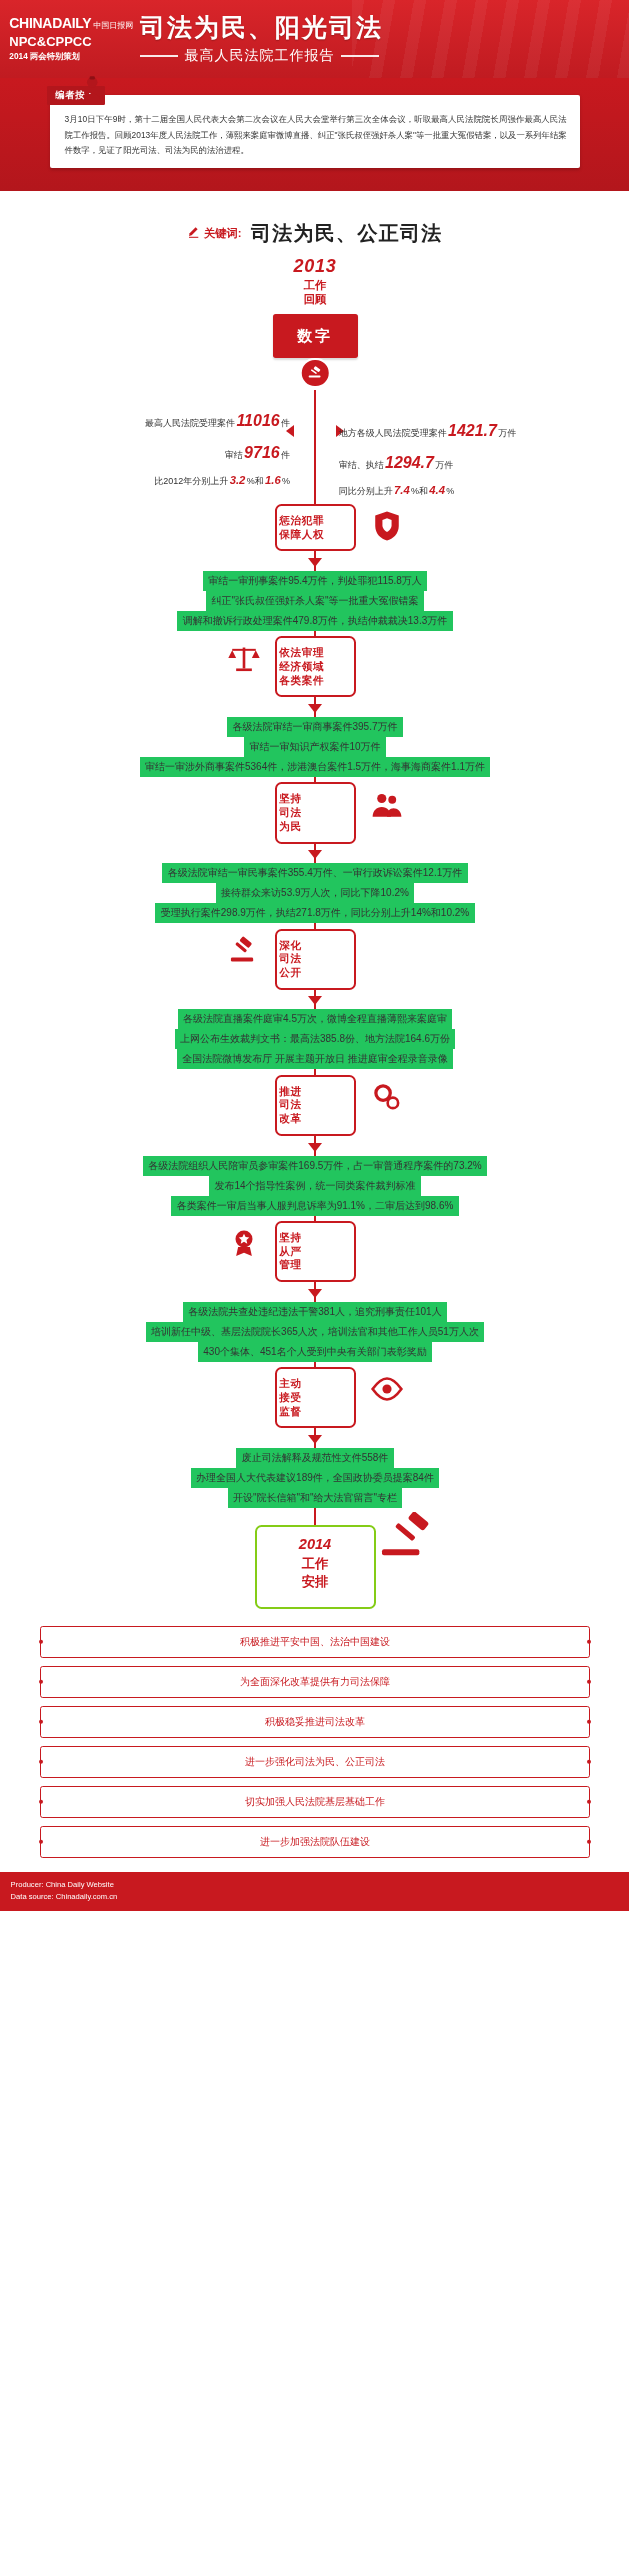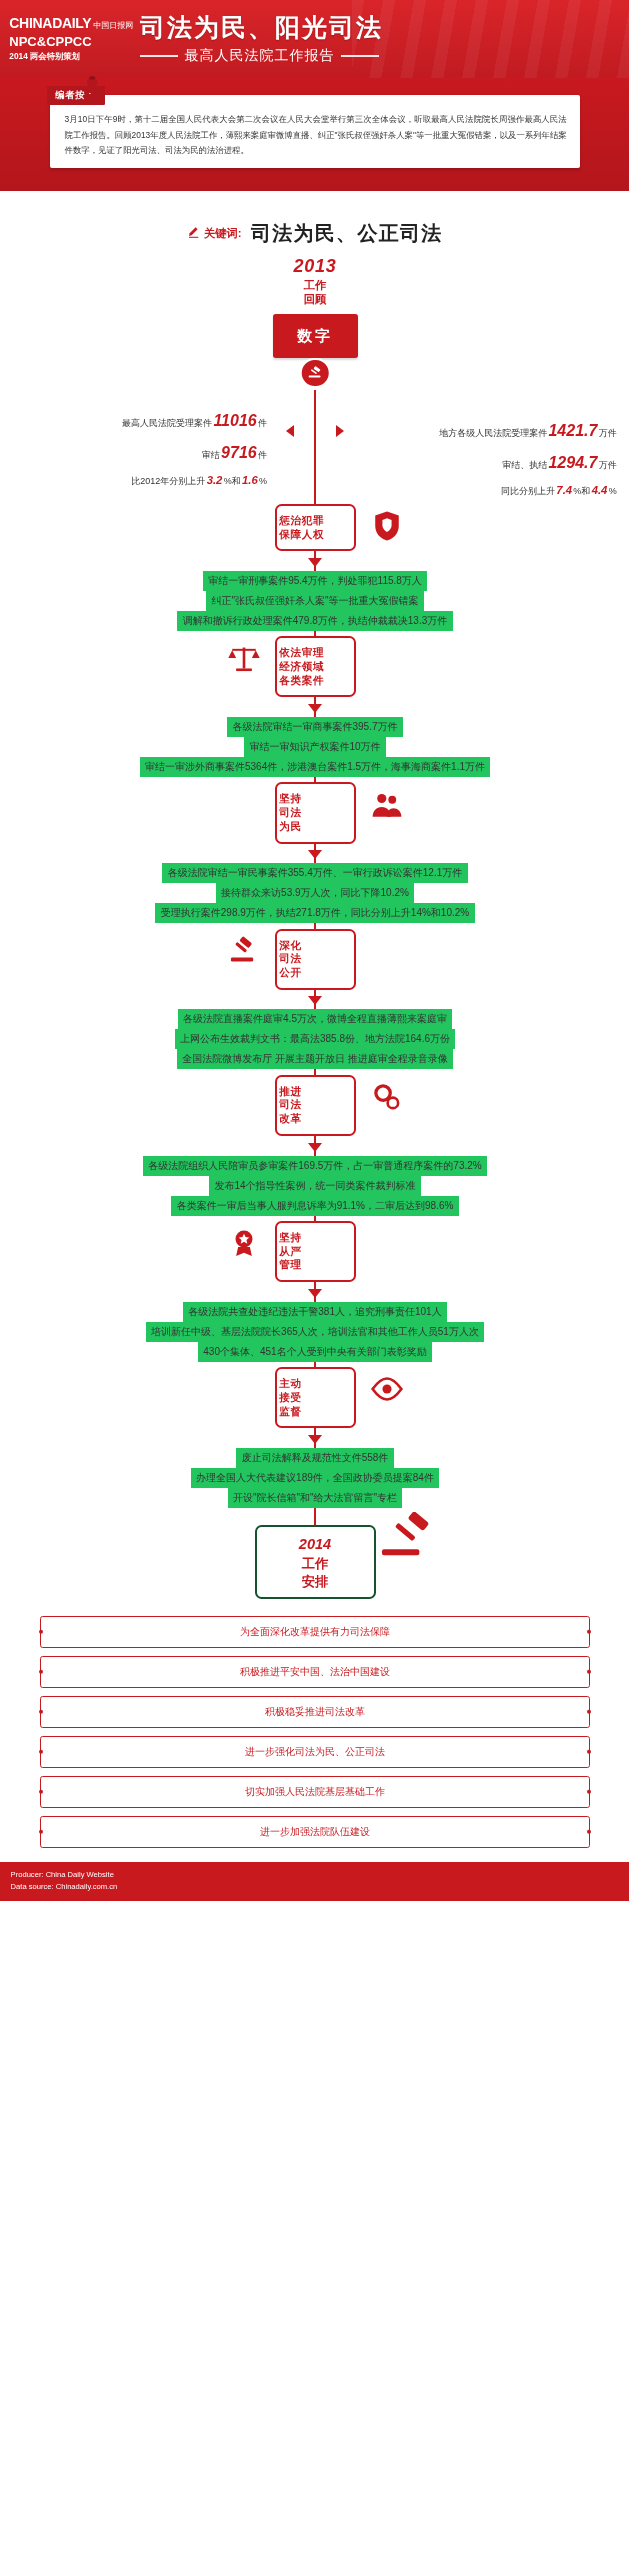--- a/index.html
+++ b/index.html
@@ -229,24 +229,24 @@
     display: flex; align-items: center; justify-content: center;
   }
 
   
   .stats {
     position: relative;
     margin-top: 17px;
     height: 93px;
   }
   .stat-left {
-    position: absolute; left: 2px; top: 0; width: 265px; text-align: right;
+    position: absolute; left: 25px; top: 0; width: 265px; text-align: right;
   }
   .stat-right {
-    position: absolute; right: 13.3px; top: 9.3px; width: 278px; text-align: right; margin-left: 43px;
+    position: absolute; right: 13.3px; top: 9.3px; width: 278px; text-align: left; margin-left: 43px;
   }
   .stat-line { font-size: 9px; line-height: 2.0; color: #333; }
   .stat-line .big {
     color: #c8191f; font-size: 16px; font-weight: bold; font-style: italic;
     margin: 0 1.3px;
   }
   .stat-line .big2 {
     color: #c8191f; font-size: 11.3px; font-weight: bold; font-style: italic; margin: 0 1.3px;
   }
   .arrow-l, .arrow-r {
@@ -298,27 +298,27 @@
     padding: 0 5.3px;
   }
   .sec-wrap { text-align: center; }
 
   .section { position: relative; margin-top: 5.3px; }
 
   
   .plan-badge {
     margin: 17px auto 0 auto;
     width: 121px;
-    border: 2px solid #14532d;
+    border: 2px solid #84cc16;
     border-radius: 6.6px;
     color: #c8191f;
     font-weight: bold;
     font-size: 13.3px;
     line-height: 1.35;
-    padding: 8px 0 6px 0;
+    padding: 8px 0 16px 0;
     background: #fff;
     position: relative;
     z-index: 3;
   }
   .plan-badge .yr { font-size: 14.6px; font-style: italic; }
   .gavel-big {
     position: absolute;
     right: -66px;
     top: 4px;
     width: 64px; height: 48px;
@@ -614,22 +614,22 @@
         </div>
         <svg class="gavel-big" viewBox="0 0 96 72">
           <rect x="6" y="56" width="56" height="9" rx="3" fill="#c8191f"></rect>
           <rect x="46" y="6" width="30" height="15" rx="4" fill="#c8191f" transform="rotate(40 61 13)"></rect>
           <rect x="24" y="26" width="34" height="8" rx="3" fill="#c8191f" transform="rotate(40 41 30)"></rect>
         </svg>
       </div>
     </div>
 
     <div class="plan-list">
+      <div class="plan-item">积极推进平安中国、法治中国建设</div>
       <div class="plan-item">为全面深化改革提供有力司法保障</div>
-      <div class="plan-item">积极推进平安中国、法治中国建设</div>
       <div class="plan-item">积极稳妥推进司法改革</div>
       <div class="plan-item">进一步强化司法为民、公正司法</div>
       <div class="plan-item">切实加强人民法院基层基础工作</div>
       <div class="plan-item">进一步加强法院队伍建设</div>
     </div>
   </div>
 
   <div class="footer">
     <div>Producer: China Daily Website</div>
     <div>Data source: Chinadaily.com.cn</div>

